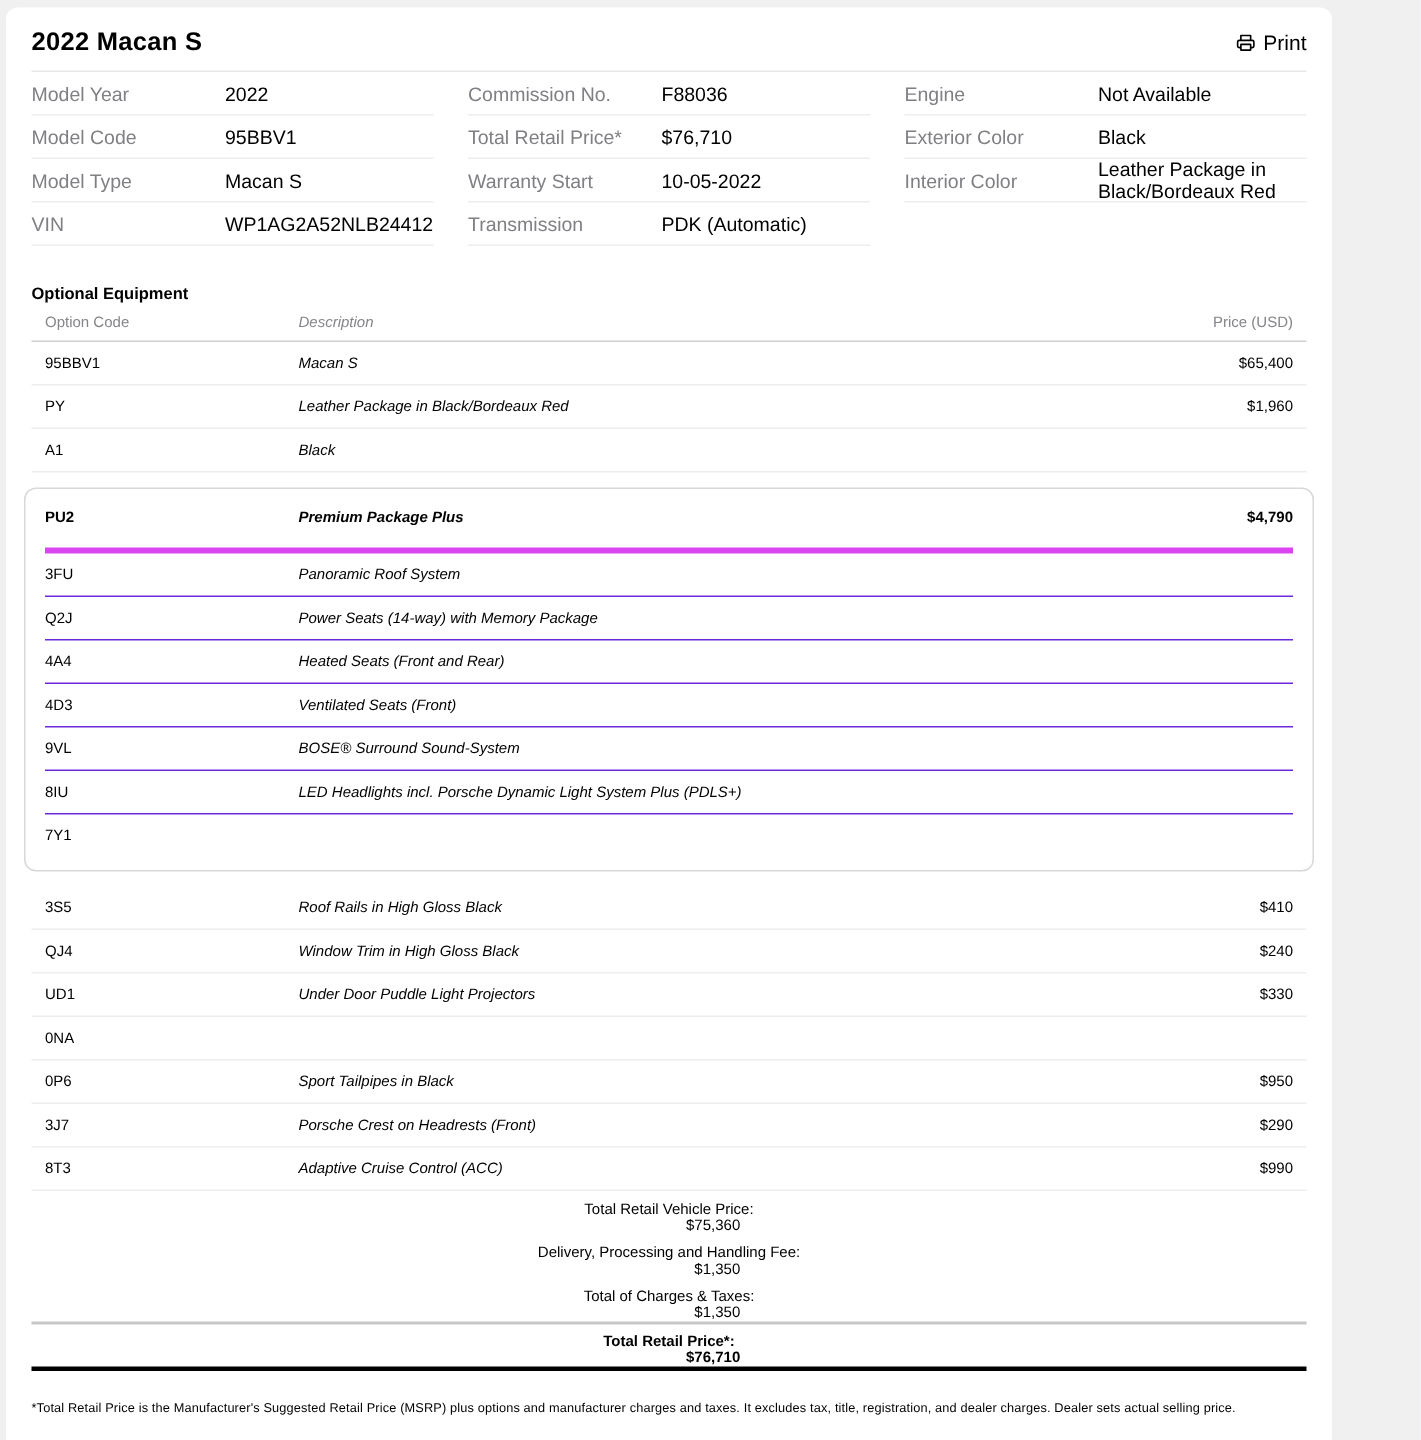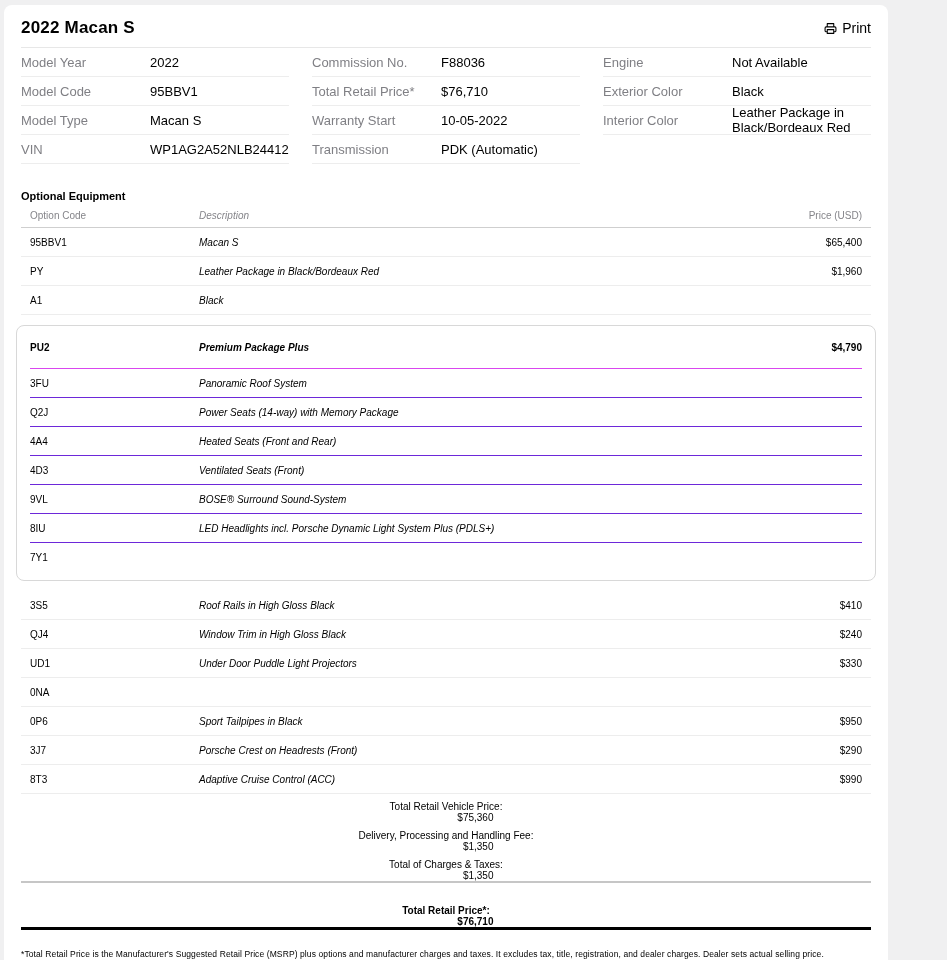--- a/index.html
+++ b/index.html
@@ -31,32 +31,32 @@
   .c-code { width:169px; flex-shrink:0; }
   .c-desc { flex:1;font-style:italic; }
   .c-price { width:100px; text-align:right; }
   .trow { display:flex; align-items:center; height:29px; padding:0 9px;
           border-bottom:1px solid #ededed; font-size:10px; }
 
   
   .pkg { margin:10px -5px; border:1px solid #d8d8d8; border-radius:8px;
          padding:0 13px 8px; }
   .pkg-head { display:flex; align-items:center; height:43px; font-size:10px;
-              font-weight:bold; border-bottom:1px solid #d946ef; }
+              font-weight:bold; border-bottom:4px solid #d946ef; }
   .pkg-row { display:flex; align-items:center; height:29px; font-size:10px;
              border-bottom:1px solid #6d28d9; }
   .pkg-row:last-child { border-bottom:none; }
 
   
   .tot-row { display:flex; justify-content:flex-end; align-items:center;
              height:29px; padding:0 9px; font-size:10px;flex-direction:column; }
   .tot-label { text-align:right; }
   .tot-value { width:95px; text-align:right; }
   .rule-med { border-top:2px solid #c6c6c6; }
-  .tot-grand { font-weight:bold; height:44px; }
+  .tot-grand { font-weight:bold; height:28px; }
   .rule-heavy { border-top:3px solid #000; }
 
   .footnote { margin-top:19px; font-size:8.5px; color:#000; letter-spacing:.1px; }
 </style>
 </head>
 <body>
 
 <div class="card">
 
   <div class="hdr">

